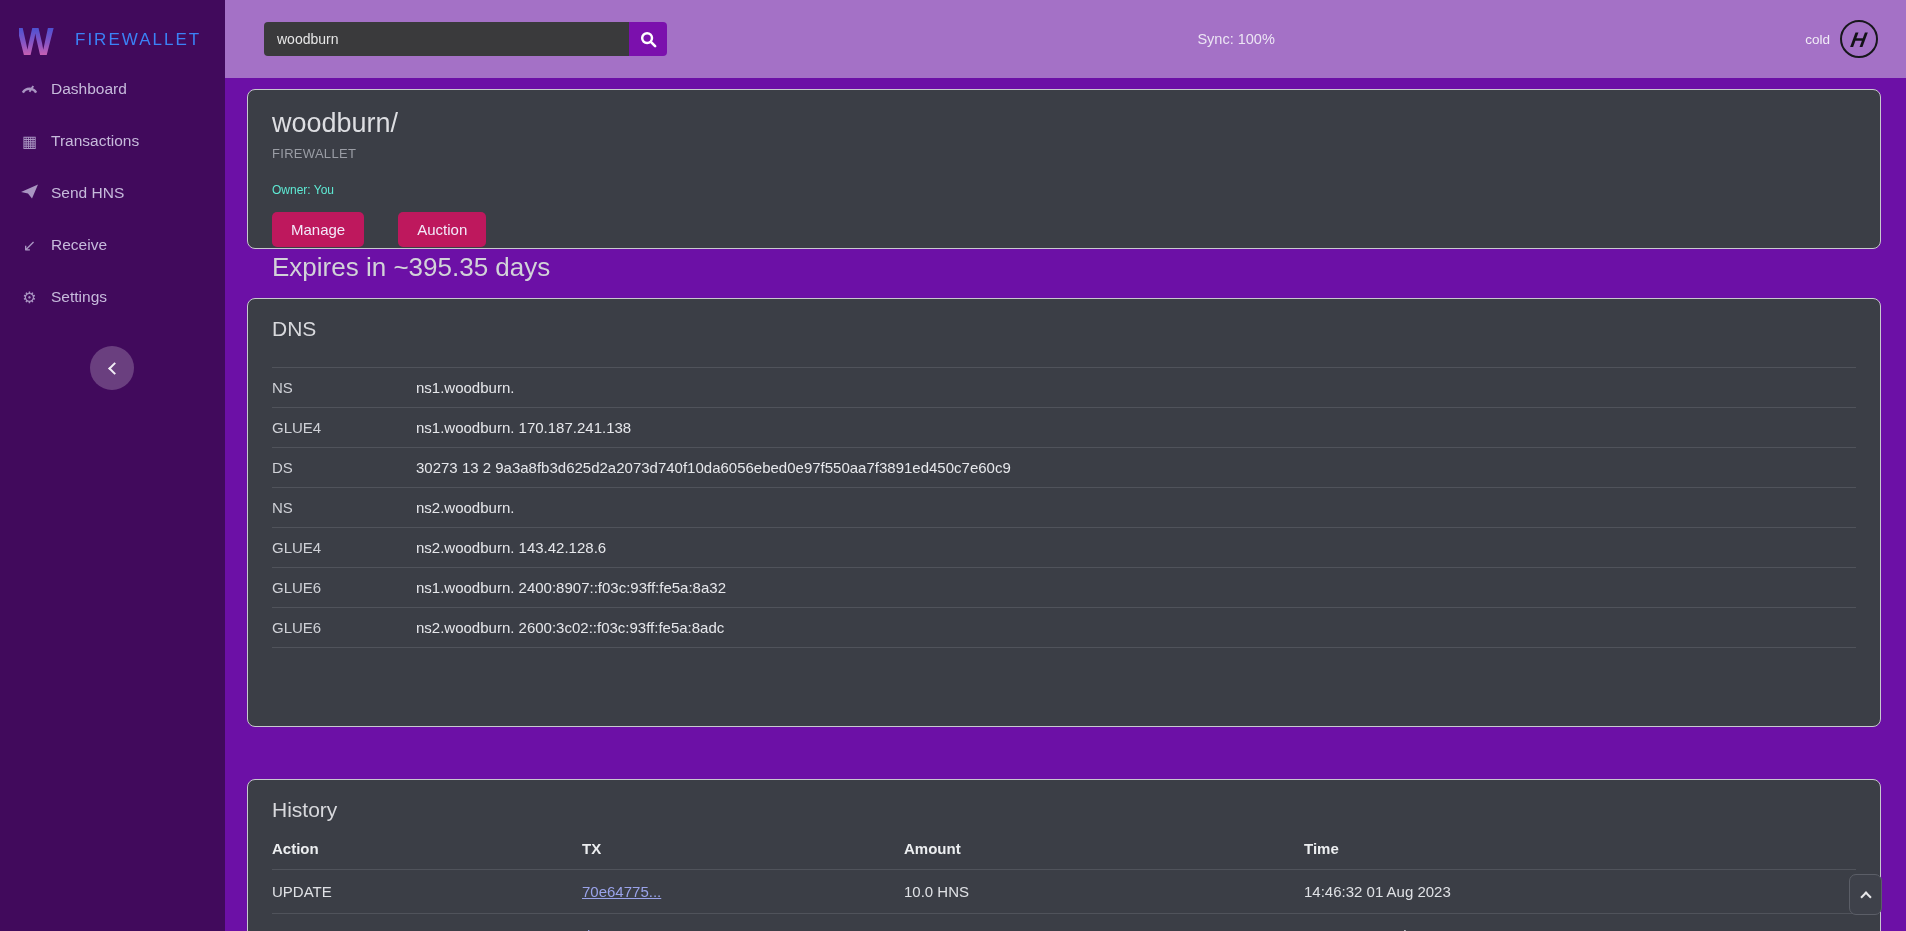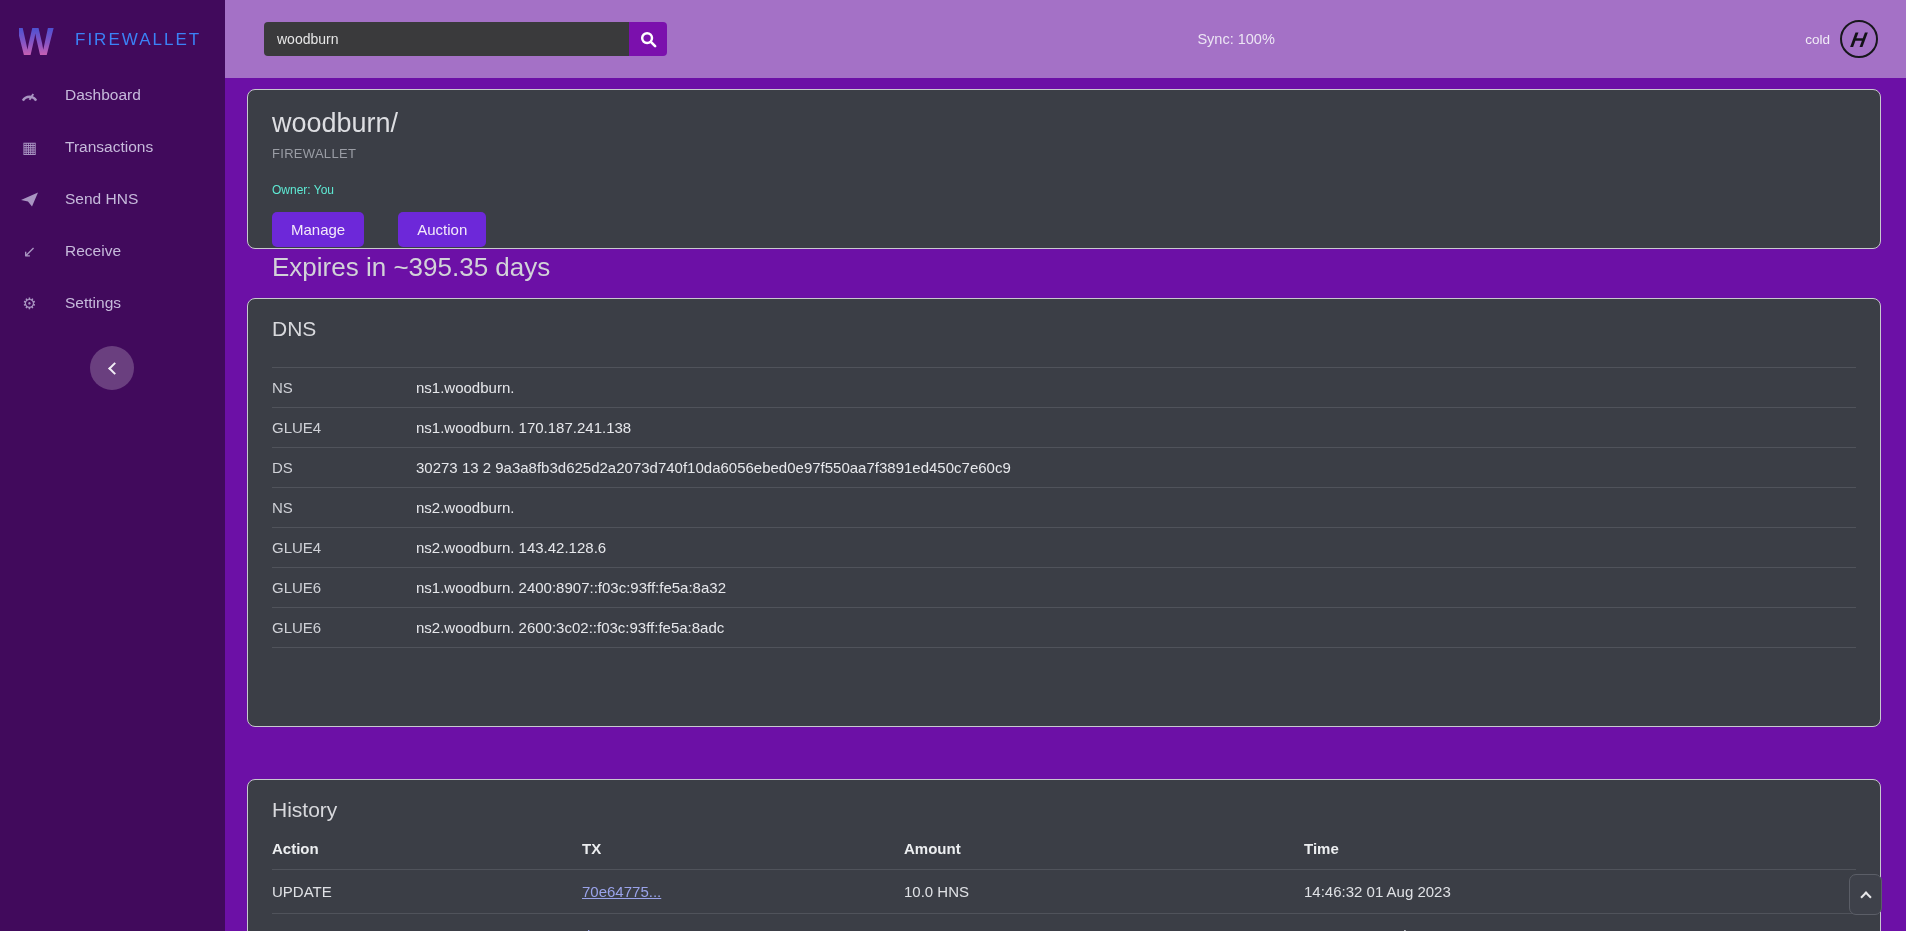--- a/index.html
+++ b/index.html
@@ -14,21 +14,21 @@
   
   .sidebar {
     position:absolute; left:0; top:0; width:225px; height:931px;
     background:#410a5c; z-index:5;
   }
   .logo-row { display:flex; align-items:center; gap:14px; padding:13px 0 0 19px; height:66px; }
   .logo-mark { width:42px; height:42px; }
   .logo-text { color:#3b82f6; font-weight:normal; font-size:17px; letter-spacing:2px; }
   .nav { position:absolute; top:80px; left:0; right:0; }
   .nav-item {
-    display:flex; align-items:center; gap:26px;
+    display:flex; align-items:flex-start; gap:12px;
     height:30px; margin-bottom:22px; padding-left:20px;
     color:#c6badb; font-size:15.5px; cursor:pointer;
   }
   .nav-icon { width:19px; display:inline-flex; justify-content:center; color:#a995c2; font-size:16px; font-style:normal; }
   .nav-icon svg { display:block; }
   .collapse-btn {
     position:absolute; left:90px; top:346px; width:44px; height:44px;
     border-radius:50%; background:rgba(255,255,255,0.22);
     display:flex; align-items:center; justify-content:center; cursor:pointer;
   }
@@ -70,21 +70,21 @@
   .card.domain { margin-top:23px; height:160px; display:flex; justify-content:space-between; }
   .card.dns { margin-top:49px; height:429px; }
   .card.history { margin-top:52px; height:220px; }
 
   
   .domain-title { font-size:27px; font-weight:400; color:#dddee2; }
   .domain-status { font-size:13px; color:#9a9da5; margin-top:7px; letter-spacing:0.3px; }
   .domain-owner { font-size:12px; color:#5eead4; margin-top:22px; }
   .btn-row { display:flex; gap:34px; margin-top:15px; }
   .btn {
-    background:#6d28d9; color:#f3eafa; border:none; border-radius:5px;
+    background:#be185d; color:#f3eafa; border:none; border-radius:5px;
     padding:9px 19px; font-size:15px; cursor:pointer; font-family:"Liberation Sans", sans-serif;
   }
   .domain-expires { font-size:26px; color:#d2d3d8; padding-top:5px; }
 
   
   .section-title { font-size:21px; color:#d8d9dd; font-weight:400; }
 
   
   .dns-table { width:100%; margin-top:26px; border-collapse:collapse; }
   .dns-table tr { border-top:1px solid #50535b; }

